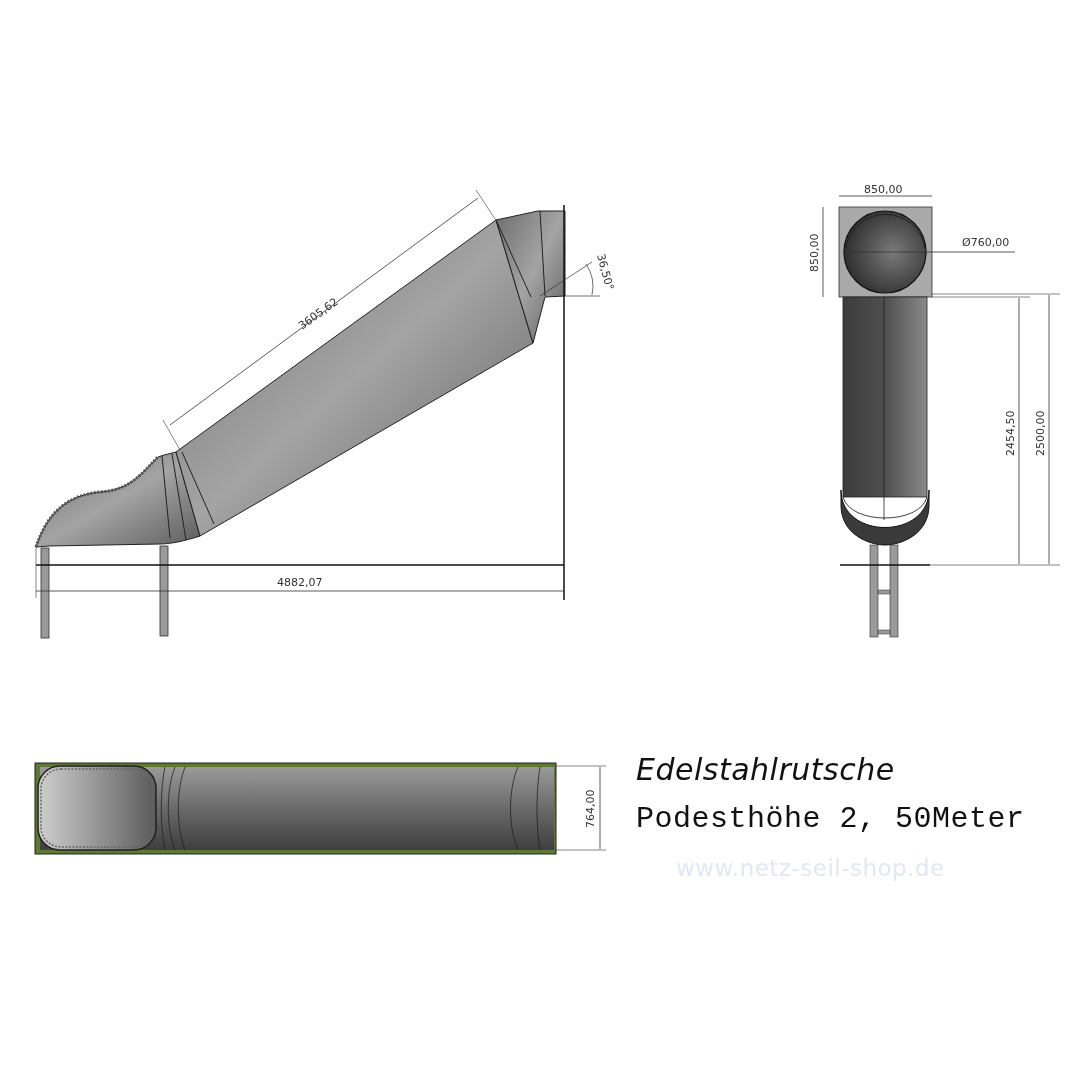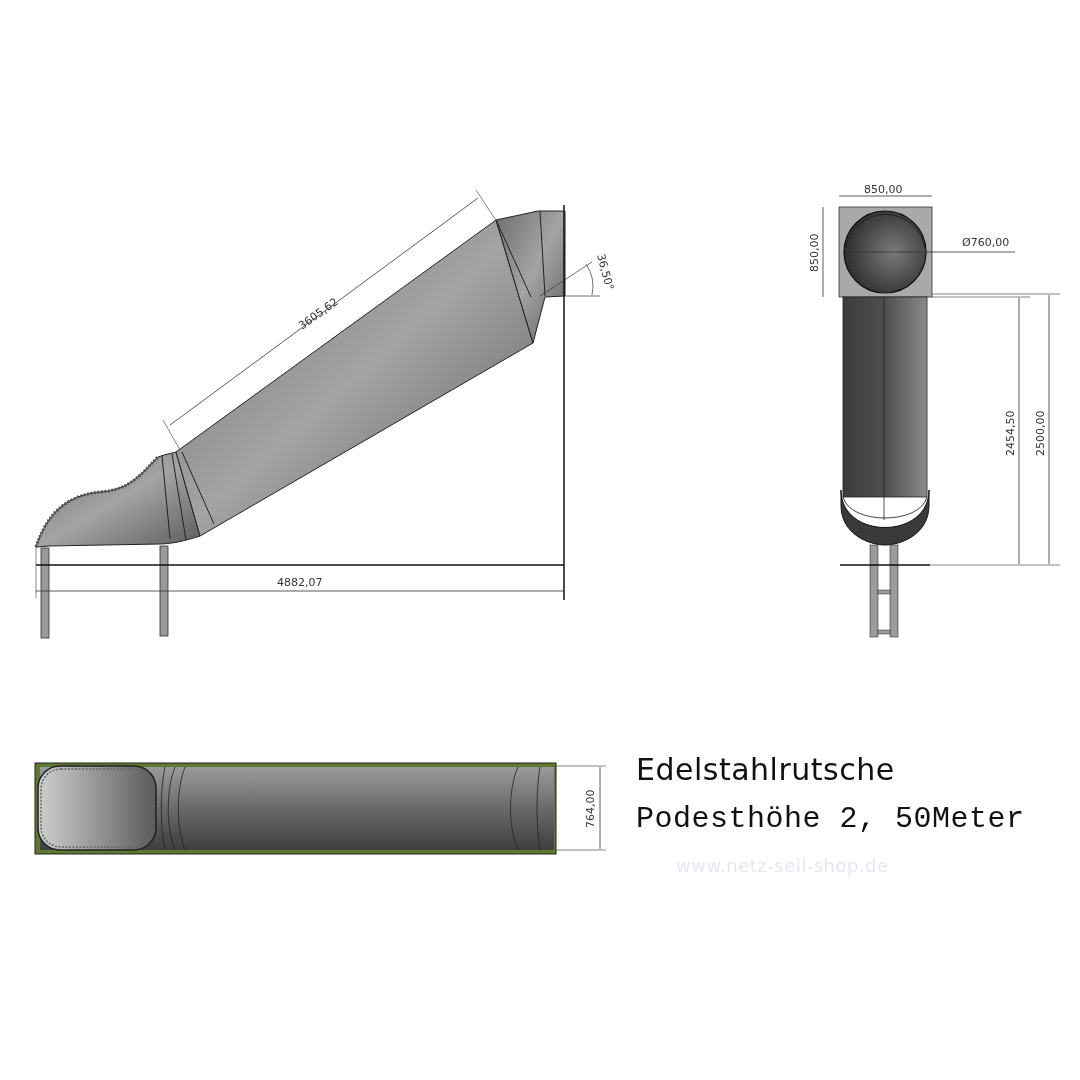--- a/index.html
+++ b/index.html
@@ -1,22 +1,22 @@
 <!DOCTYPE html>
 <html><head>
 <meta charset="utf-8">
 <style>
   html,body{margin:0;padding:0;background:#ffffff;}
   body{width:1080px;height:1080px;position:relative;overflow:hidden;font-family:"DejaVu Sans",sans-serif;}
   svg.drawing{position:absolute;left:0;top:0;width:1080px;height:1080px;}
   .dim-text{font-family:"DejaVu Sans",sans-serif;font-size:11px;fill:#333;}
   .title{position:absolute;left:636px;font-family:"DejaVu Sans",sans-serif;color:#111;font-size:30px;letter-spacing:0.5px;white-space:nowrap;}
-  .t1{top:752px;}
+  .t1{top:752px;font-style:italic;}
   .t2{top:802px;font-family:Liberation Mono, monospace;}
-  .url{position:absolute;left:676px;top:855px;font-family:"DejaVu Sans",sans-serif;font-size:18px;color:#e4e6f6;white-space:nowrap;letter-spacing:0.5px;}
+  .url{position:absolute;left:676px;top:855px;font-family:"DejaVu Sans",sans-serif;font-size:23px;color:#e4e6f6;white-space:nowrap;letter-spacing:0.5px;}
 </style>
 </head>
 <body>
 
 <svg class="drawing" viewBox="0 0 1080 1080" xmlns="http://www.w3.org/2000/svg">
   <defs>
     <linearGradient id="tubeGrad" x1="0" y1="0" x2="1" y2="1">
       <stop offset="0" stop-color="#6e6e6e"></stop>
       <stop offset="0.5" stop-color="#a4a4a4"></stop>
       <stop offset="1" stop-color="#5c5c5c"></stop>

